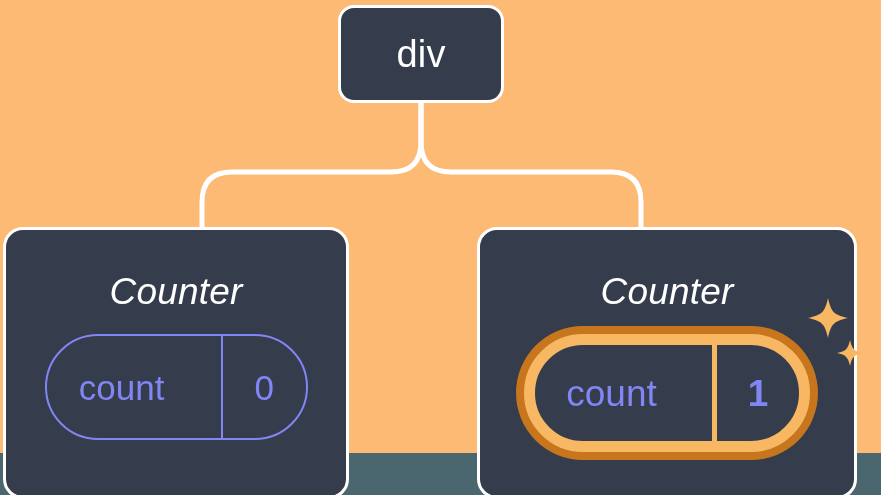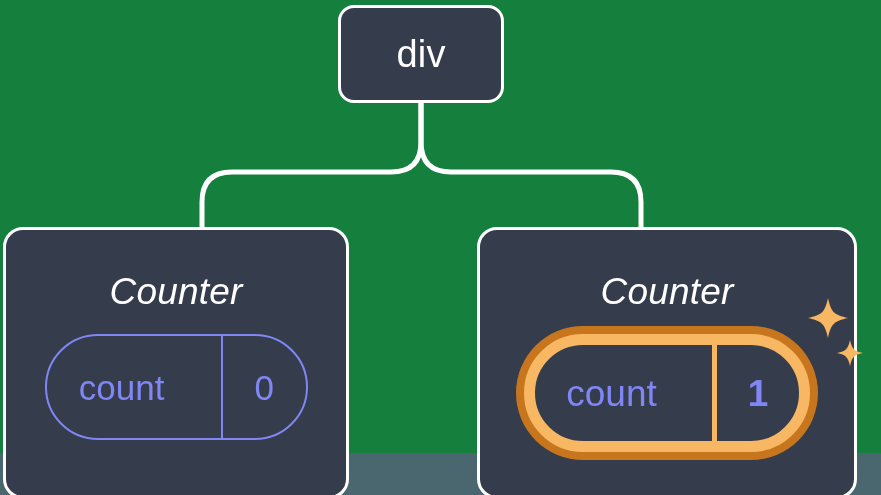--- a/index.html
+++ b/index.html
@@ -12,21 +12,21 @@
     height: 495px;
     overflow: hidden;
     font-family: "Liberation Sans", sans-serif;
     -webkit-font-smoothing: antialiased;
   }
 
   #stage {
     position: relative;
     width: 881px;
     height: 453px;
-    background: #15803d;
+    background: #fdba74;
   }
 
   
   #connectors {
     position: absolute;
     left: 0;
     top: 0;
     width: 881px;
     height: 495px;
     z-index: 1;

